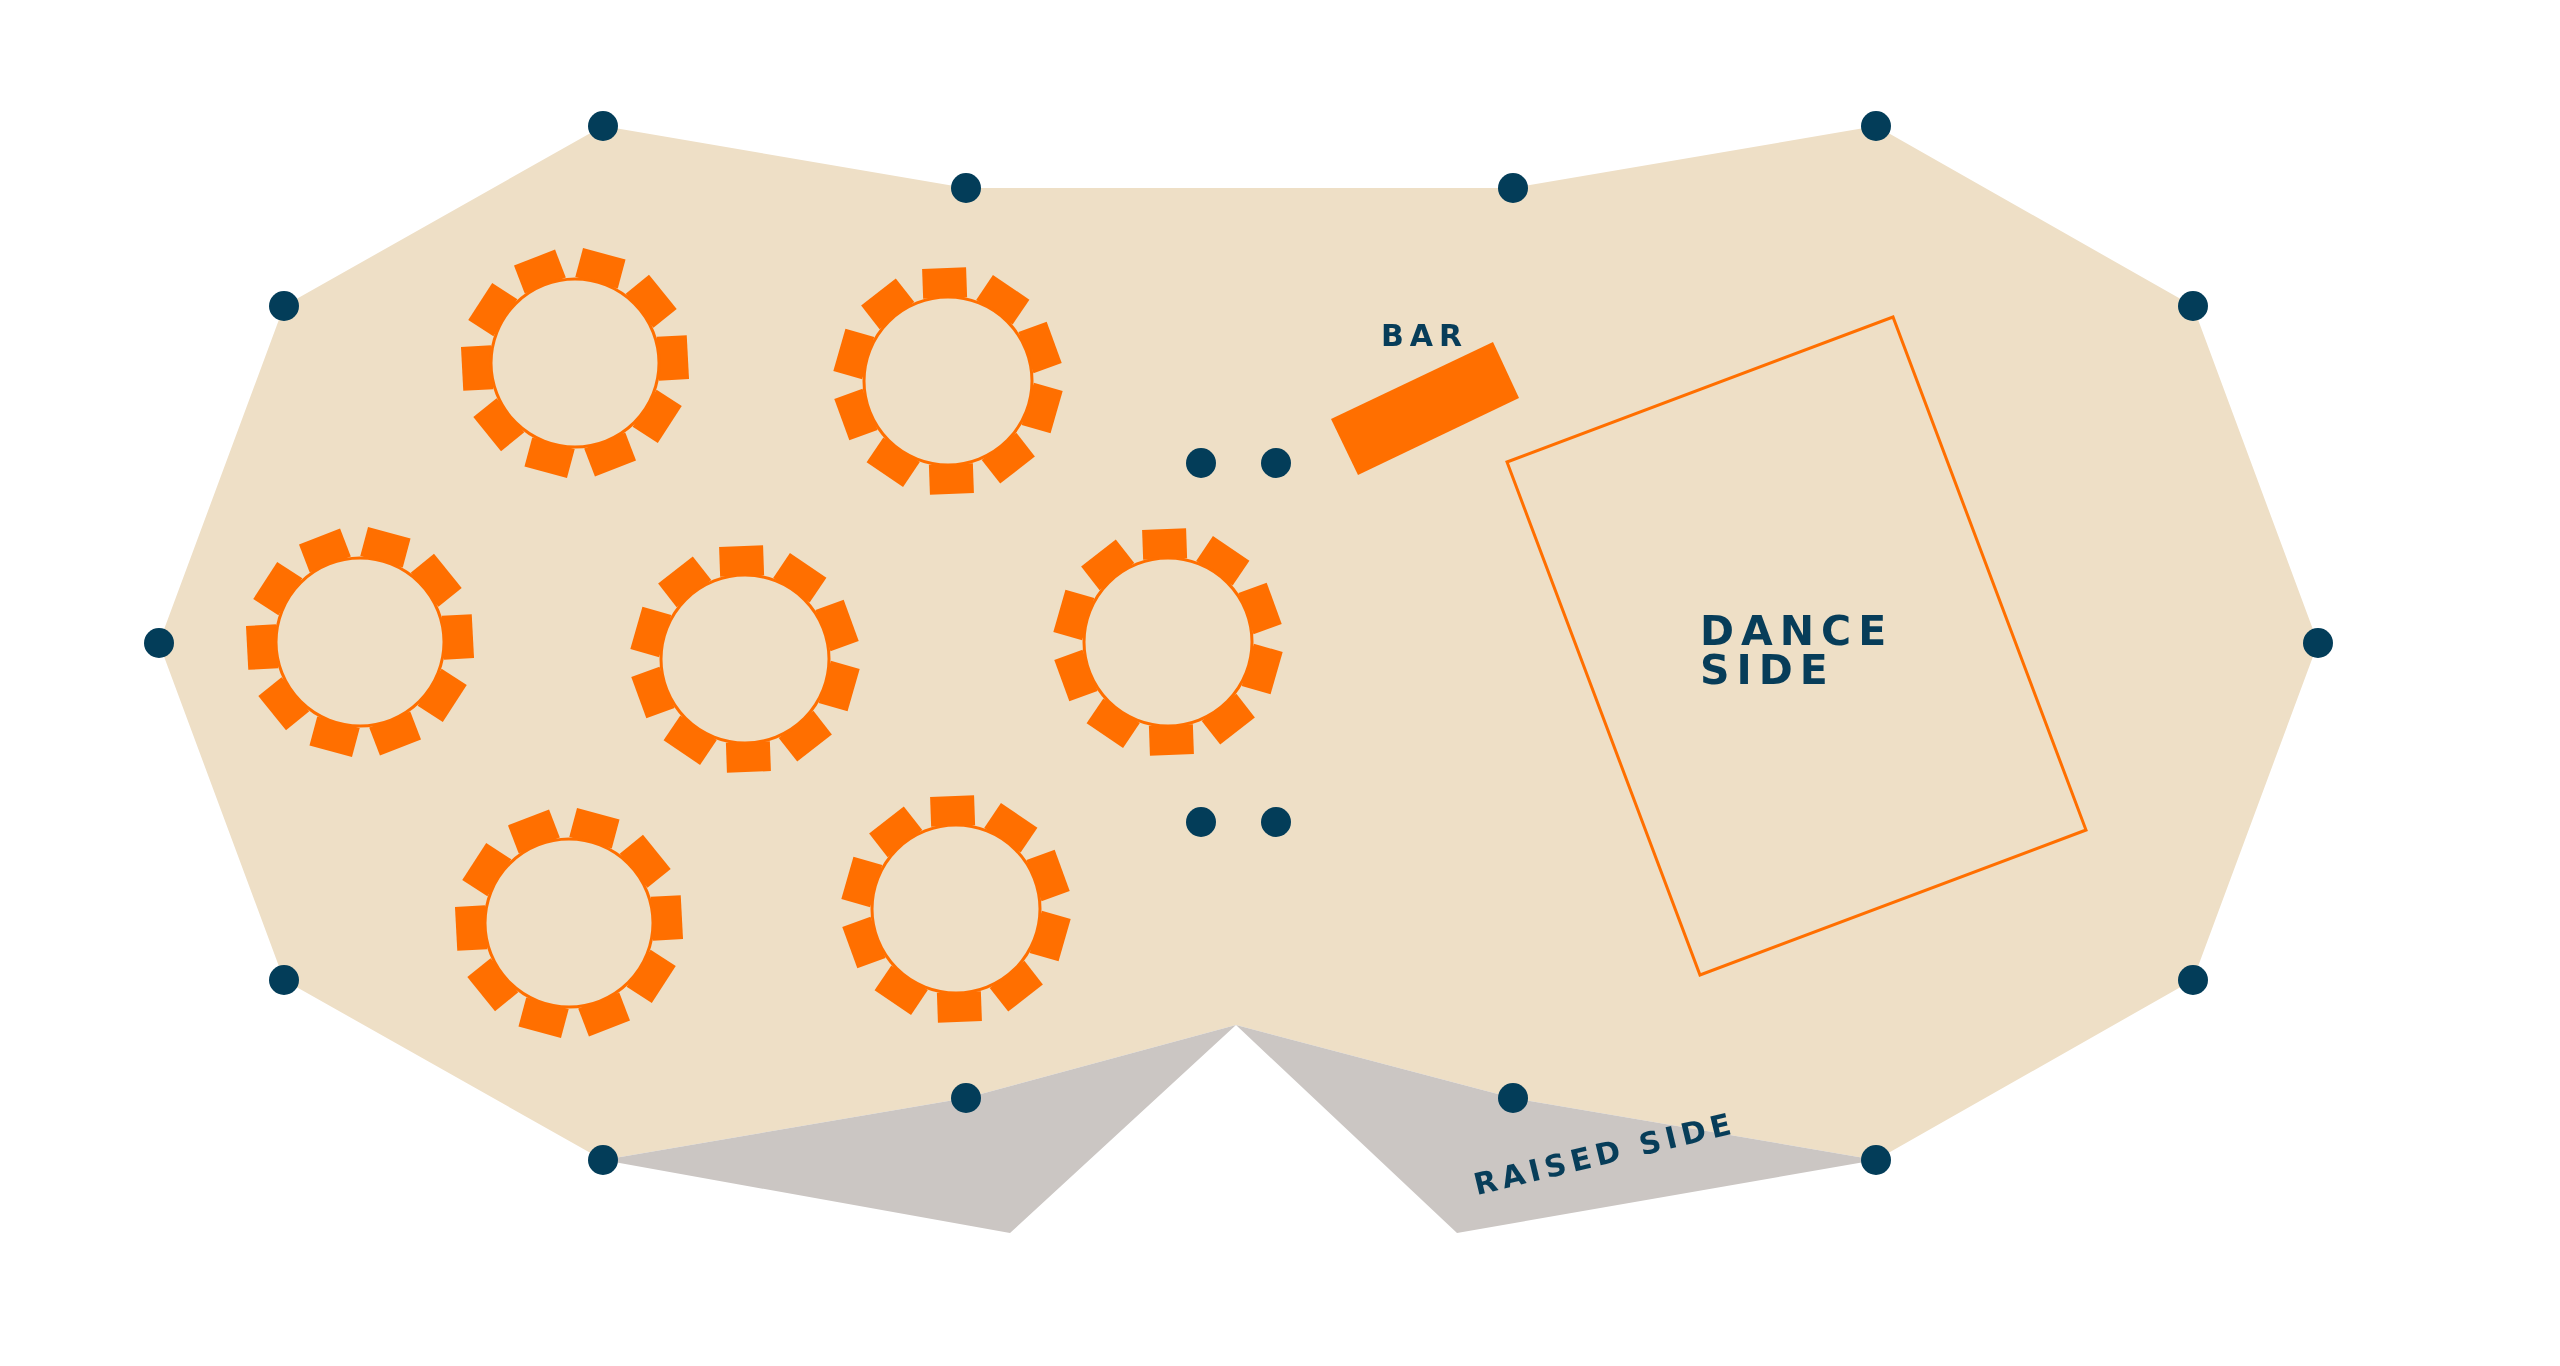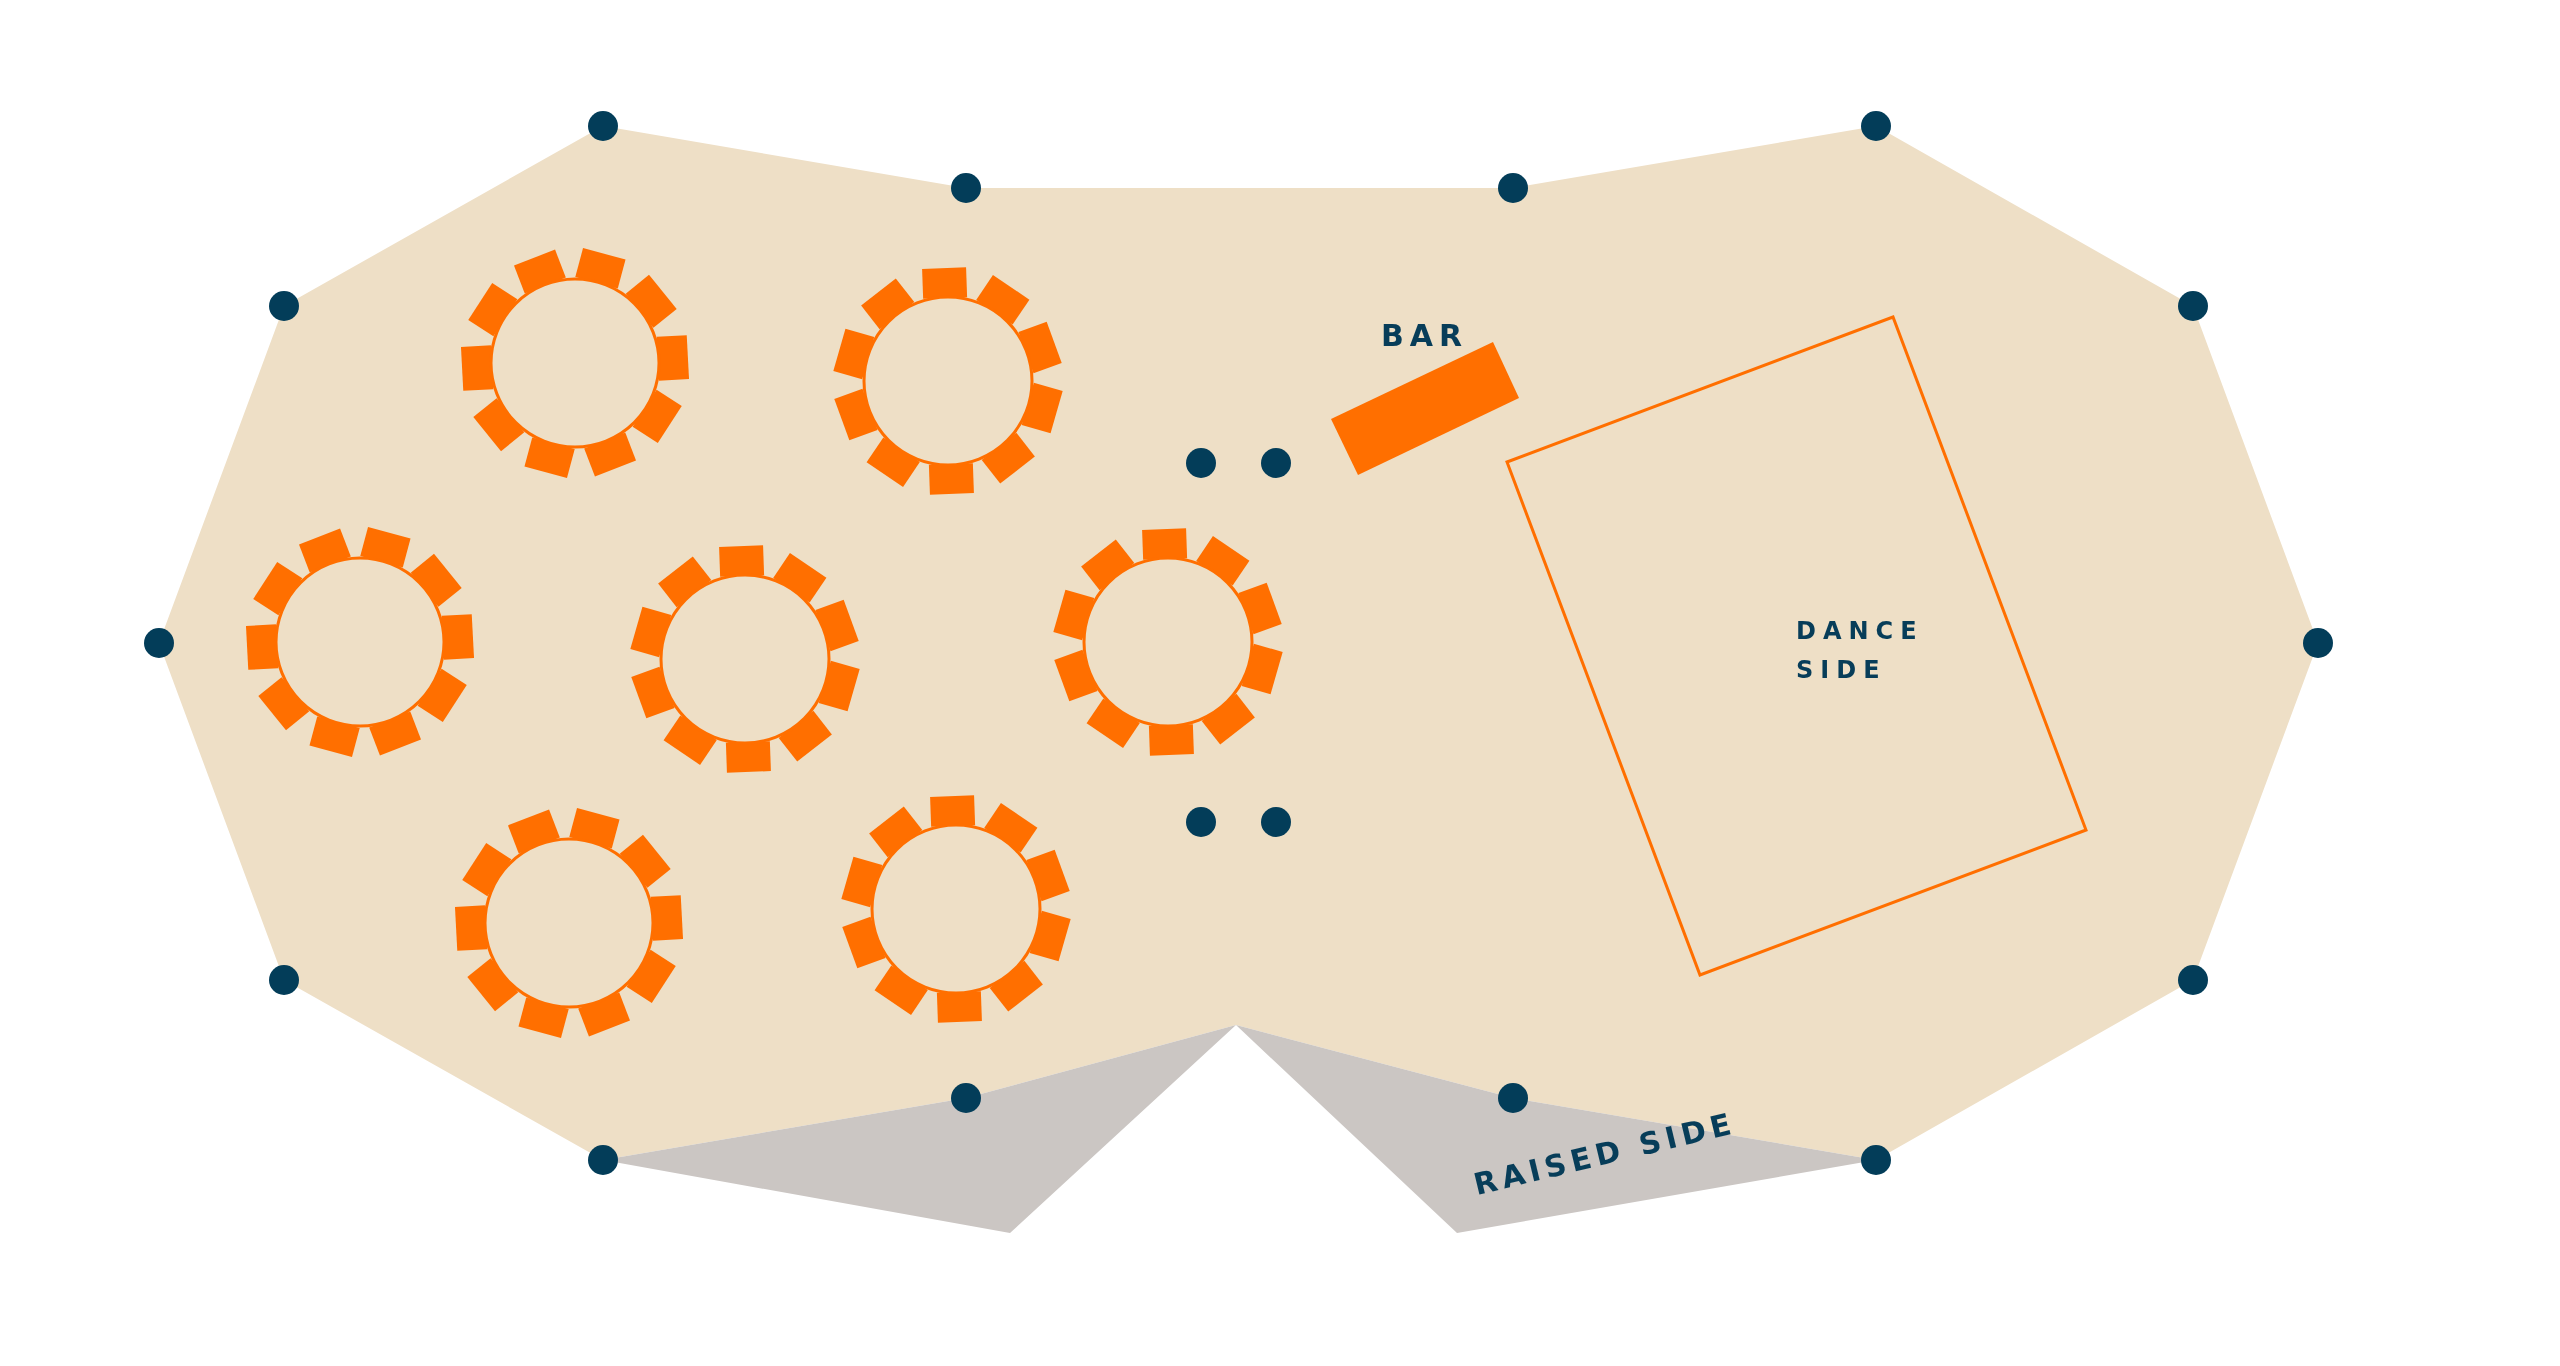--- a/index.html
+++ b/index.html
@@ -8,21 +8,21 @@
   .label {
     position: absolute;
     font-family: "DejaVu Sans", sans-serif;
     font-weight: bold;
     color: #073d59;
     letter-spacing: 6px;
     white-space: nowrap;
     line-height: 1;
   }
   #bar-label { left: 1333px; top: 321px; font-size: 30px; margin-left: 48px; }
-  #dance-label { left: 1796px; top: 612px; font-size: 24px; line-height: 39px; letter-spacing: 7px; }
+  #dance-label { left: 1700px; top: 612px; font-size: 41px; line-height: 39px; letter-spacing: 7px; }
   #raised-label {
     left: 1478px; top: 1170px; font-size: 30px; letter-spacing: 5px;
     transform: rotate(-13.5deg); transform-origin: left bottom;
   }
 </style>
 </head>
 <body>
 
 <svg id="plan" xmlns="http://www.w3.org/2000/svg" width="2560" height="1366" viewBox="0 0 2560 1366">
   <g id="g-floor">

